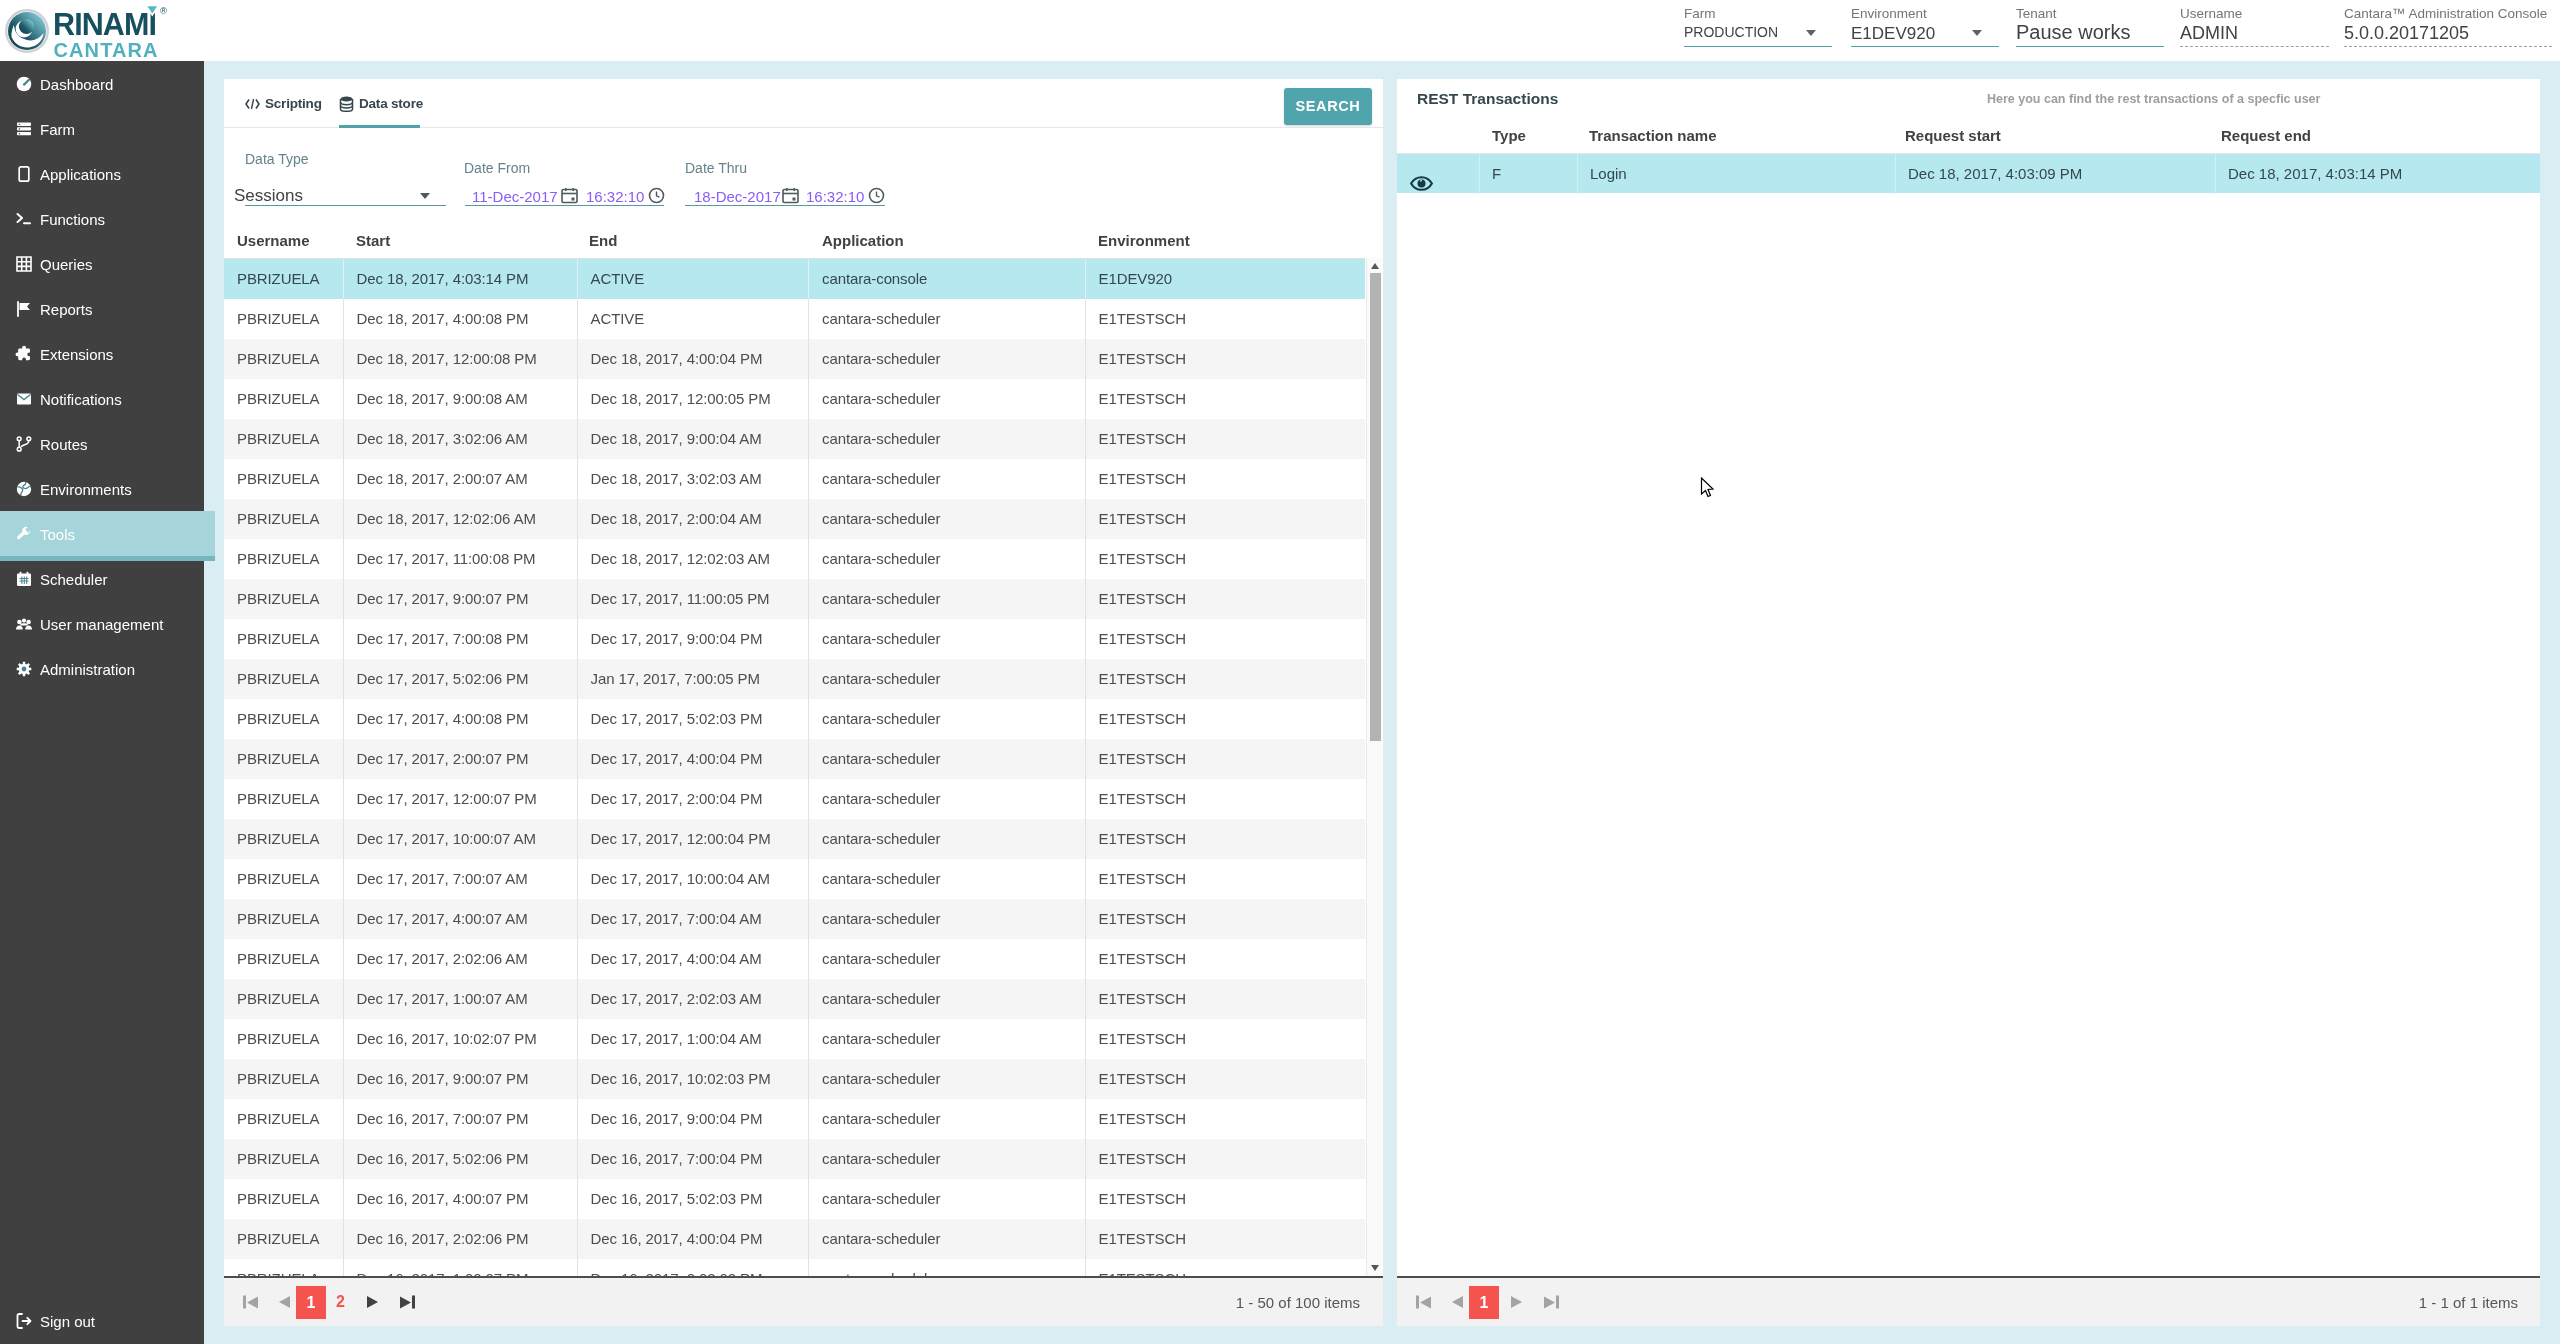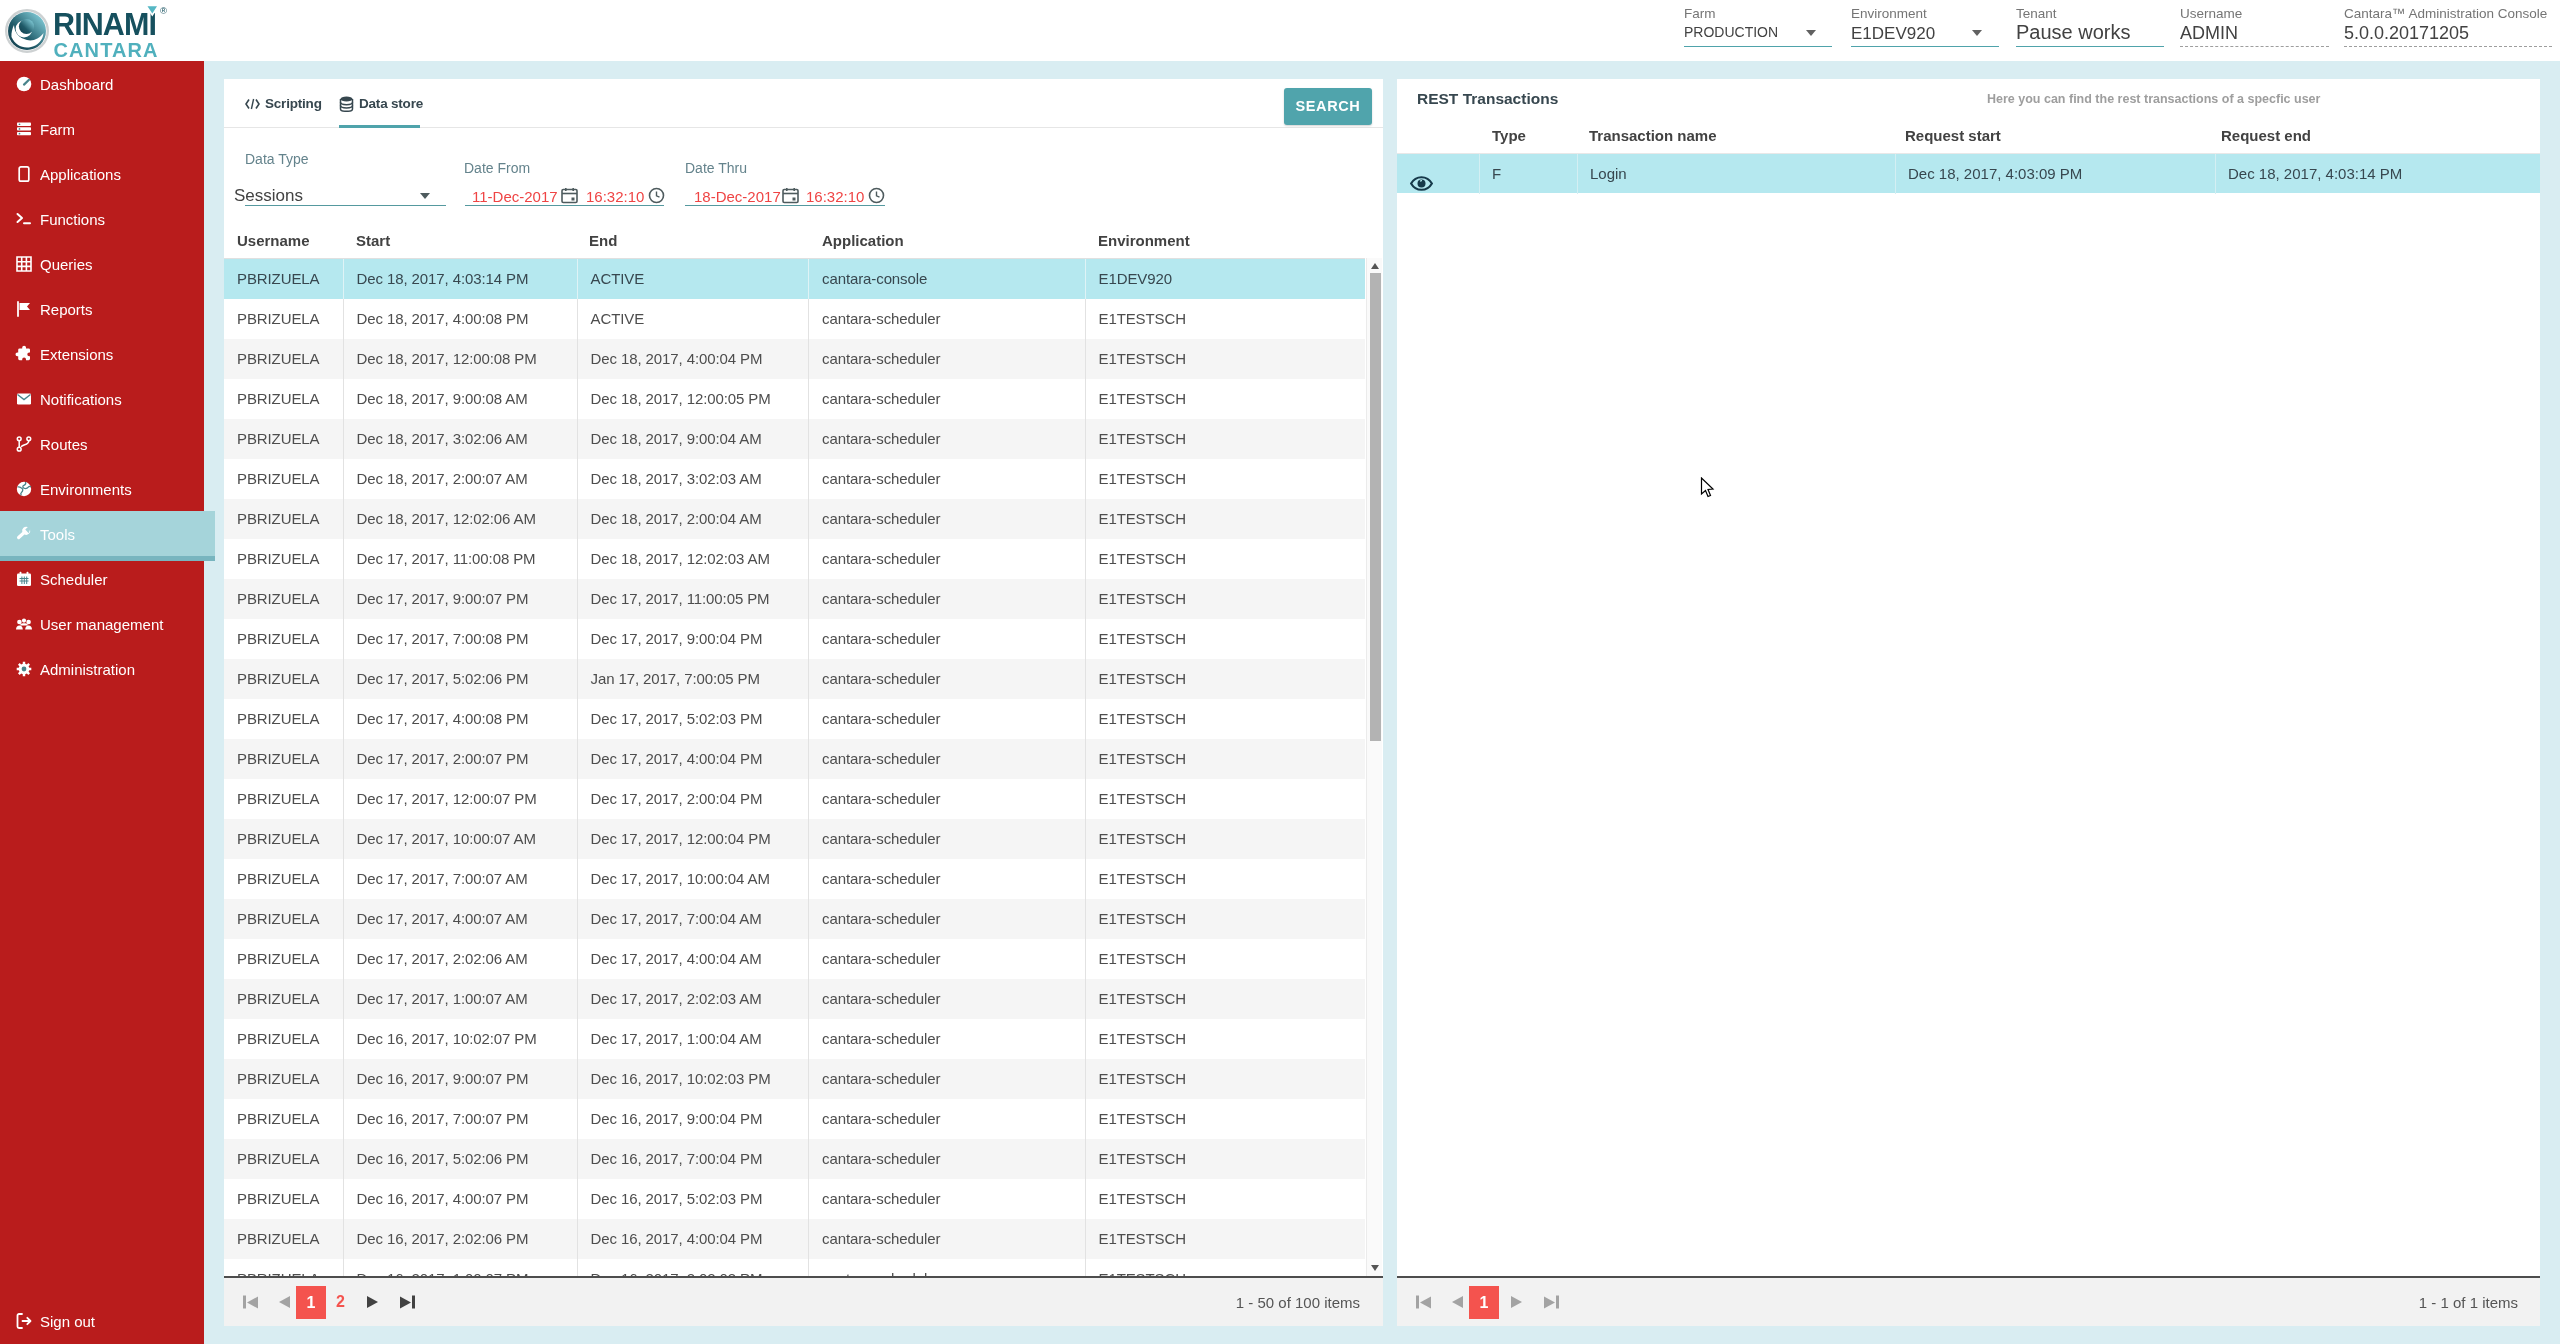--- a/index.html
+++ b/index.html
@@ -1,19 +1,19 @@
 <!DOCTYPE html>
 <html><head>
 <meta charset="utf-8">
 <style>
 * { margin:0; padding:0; box-sizing:border-box; }
 html,body { width:2560px; height:1344px; overflow:hidden; }
 body { font-family:"Liberation Sans", sans-serif; background:#d9edf2; position:relative; }
 #header { position:absolute; left:0; top:0; width:2560px; height:61px; background:#fff; z-index:5; }
-#sidebar { position:absolute; left:0; top:61px; width:204px; height:1283px; background:#b91c1c; z-index:4; }
+#sidebar { position:absolute; left:0; top:61px; width:204px; height:1283px; background:#404040; z-index:4; }
 .mi { position:relative; height:45px; display:flex; align-items:center; color:#fff; font-size:15px; }
 .mic { position:absolute; left:15px; top:13.5px; width:18px; height:18px; }
 .mit { position:absolute; left:40px; top:50%; transform:translateY(-50%); white-space:nowrap; }
 .mi.active { width:215px; height:45px; background:#a5d4da; }
 .mi.active::after { content:''; position:absolute; left:0; top:45px; width:215px; height:5px; background:#78b5bf; }
 #signout { position:absolute; left:0; bottom:1px; height:45px; width:236px; }
 
 .hl { position:absolute; font-size:13.5px; color:#757575; white-space:nowrap; }
 .hv { position:absolute; font-size:17px; color:#424242; white-space:nowrap; }
 .hu { position:absolute; height:0; border-bottom:1.5px solid #4fa3ab; }
@@ -26,21 +26,21 @@
 
 #tabs { position:absolute; left:0; top:0; width:100%; height:49px; border-bottom:1px solid #e6e6e6; }
 .tab { position:absolute; top:0; height:49px; display:flex; align-items:center; font-size:13.5px; font-weight:bold; color:#37474f; letter-spacing:-0.2px; }
 #tab1 { left:21px; } #tab2 { left:115px; }
 .tabic { margin-right:5px; display:flex; }
 #tabul { position:absolute; left:115px; top:46px; width:81px; height:3px; background:#4fa3ab; }
 #searchbtn { position:absolute; left:1060px; top:9px; width:88px; height:37px; background:#50a4ac; border-radius:3px; color:#fff; font-size:14.5px; font-weight:bold; letter-spacing:0.6px; text-align:center; line-height:37px; box-shadow:0 1px 2px rgba(0,0,0,0.18); }
 
 .flabel { position:absolute; font-size:14px; color:#64838c; white-space:nowrap; }
 .fval { position:absolute; font-size:17px; color:#424242; white-space:nowrap; }
-.fvald { position:absolute; font-size:15px; color:#ef4444; white-space:nowrap; }
+.fvald { position:absolute; font-size:15px; color:#8b5cf6; white-space:nowrap; }
 .ful { position:absolute; height:0; border-bottom:1.5px solid #55999f; }
 .ftri { position:absolute; width:0; height:0; border-left:5.5px solid transparent; border-right:5.5px solid transparent; border-top:6.5px solid #4e5b5e; }
 .fic { position:absolute; width:17px; height:17px; }
 
 .th { position:absolute; font-size:15px; font-weight:bold; color:#424242; }
 #lrows { position:absolute; left:0; top:179px; width:1141px; height:1018px; overflow:hidden; border-top:1px solid #e0e0e0; }
 .row { position:relative; width:1141px; height:40px; background:#fff; }
 .row.odd { background:#f5f5f5; }
 .row.sel { background:#b5e8ef; }
 .row .c { position:absolute; top:0; height:40px; line-height:40px; font-size:15px; letter-spacing:-0.1px; color:#4d4d4d; border-right:1px solid #e2e2e2; padding-left:13px; }

